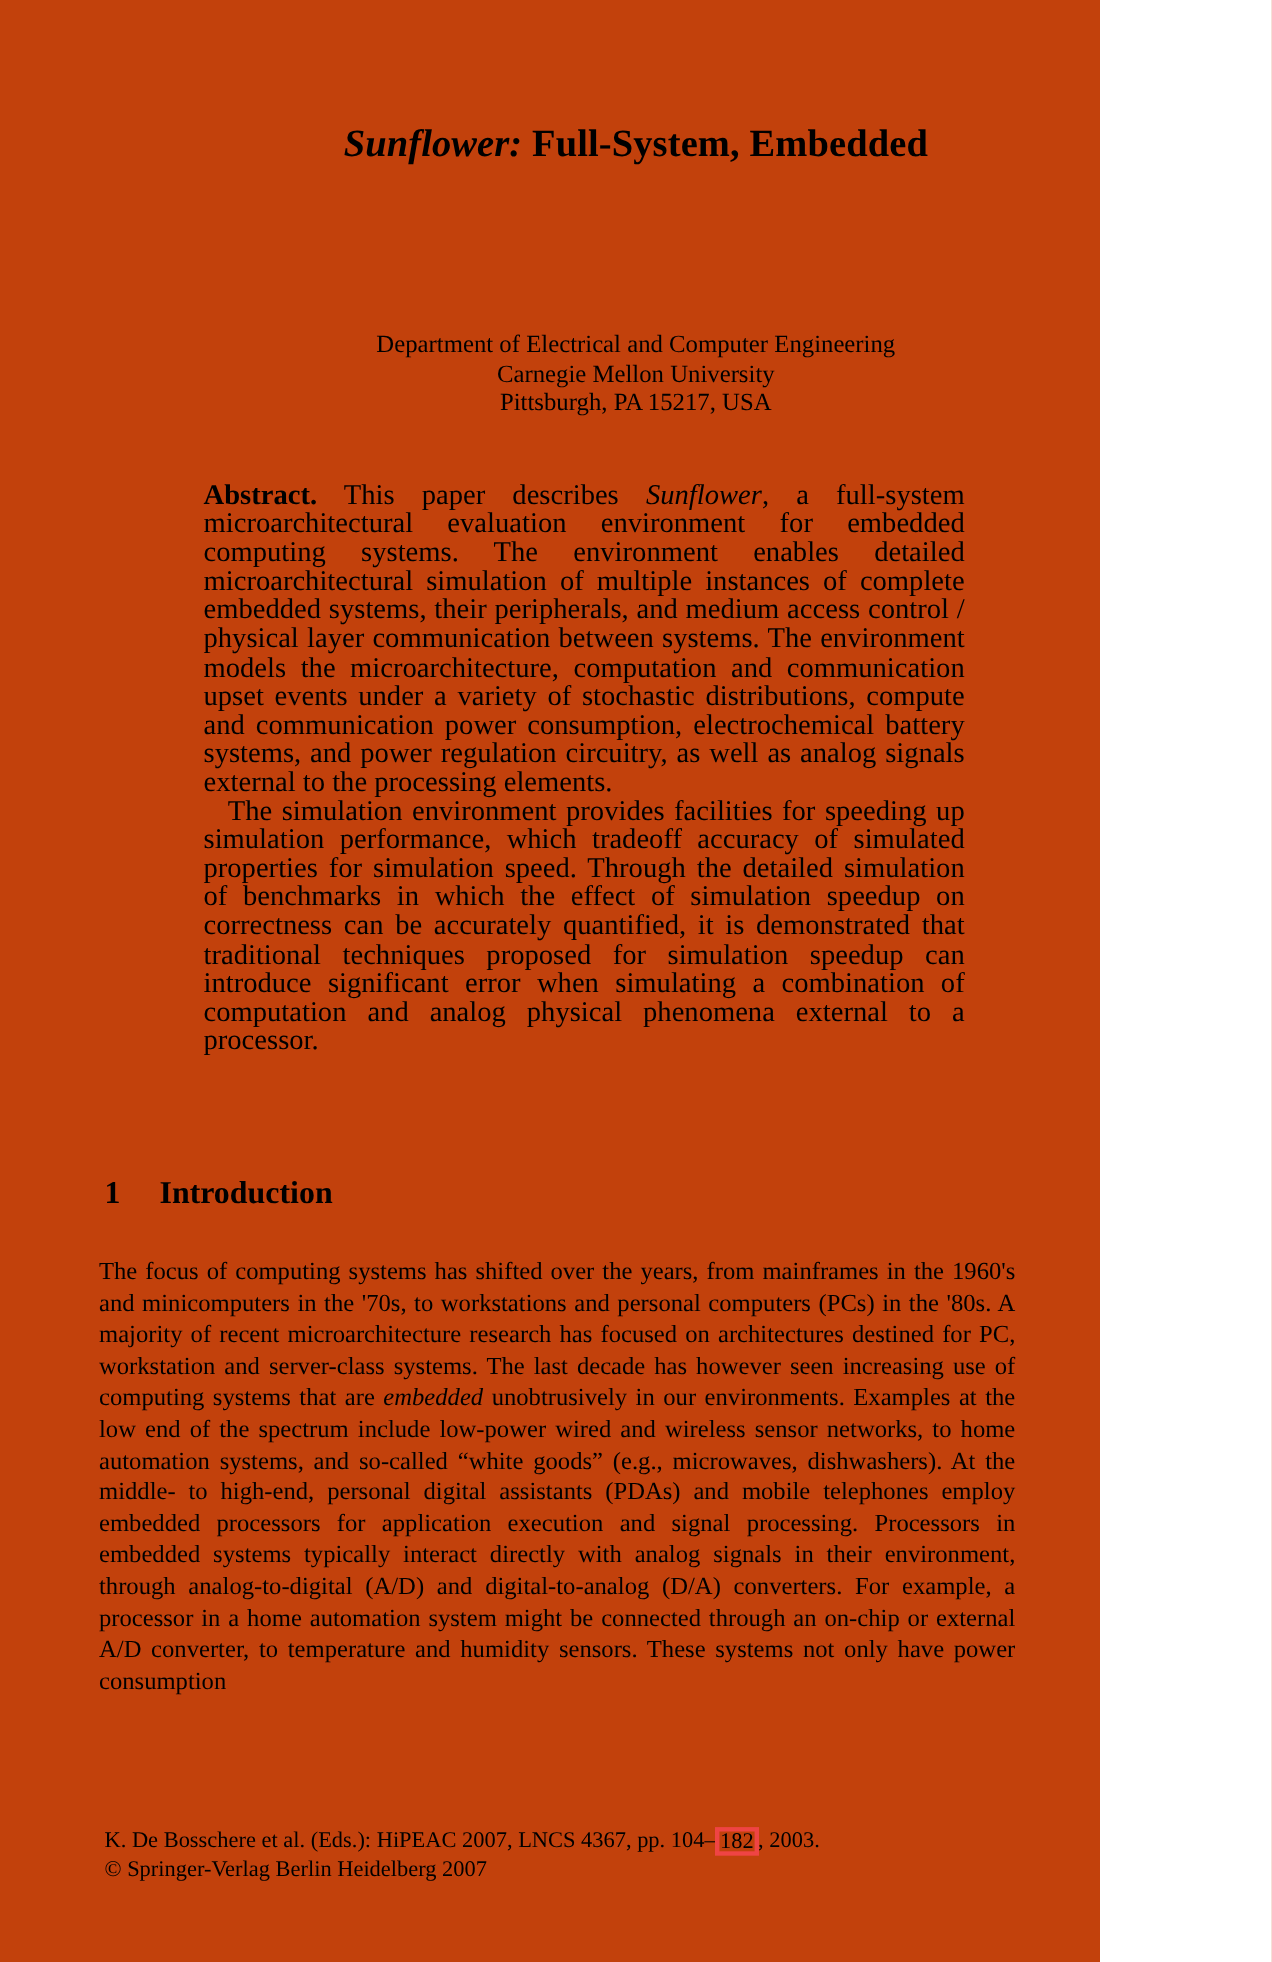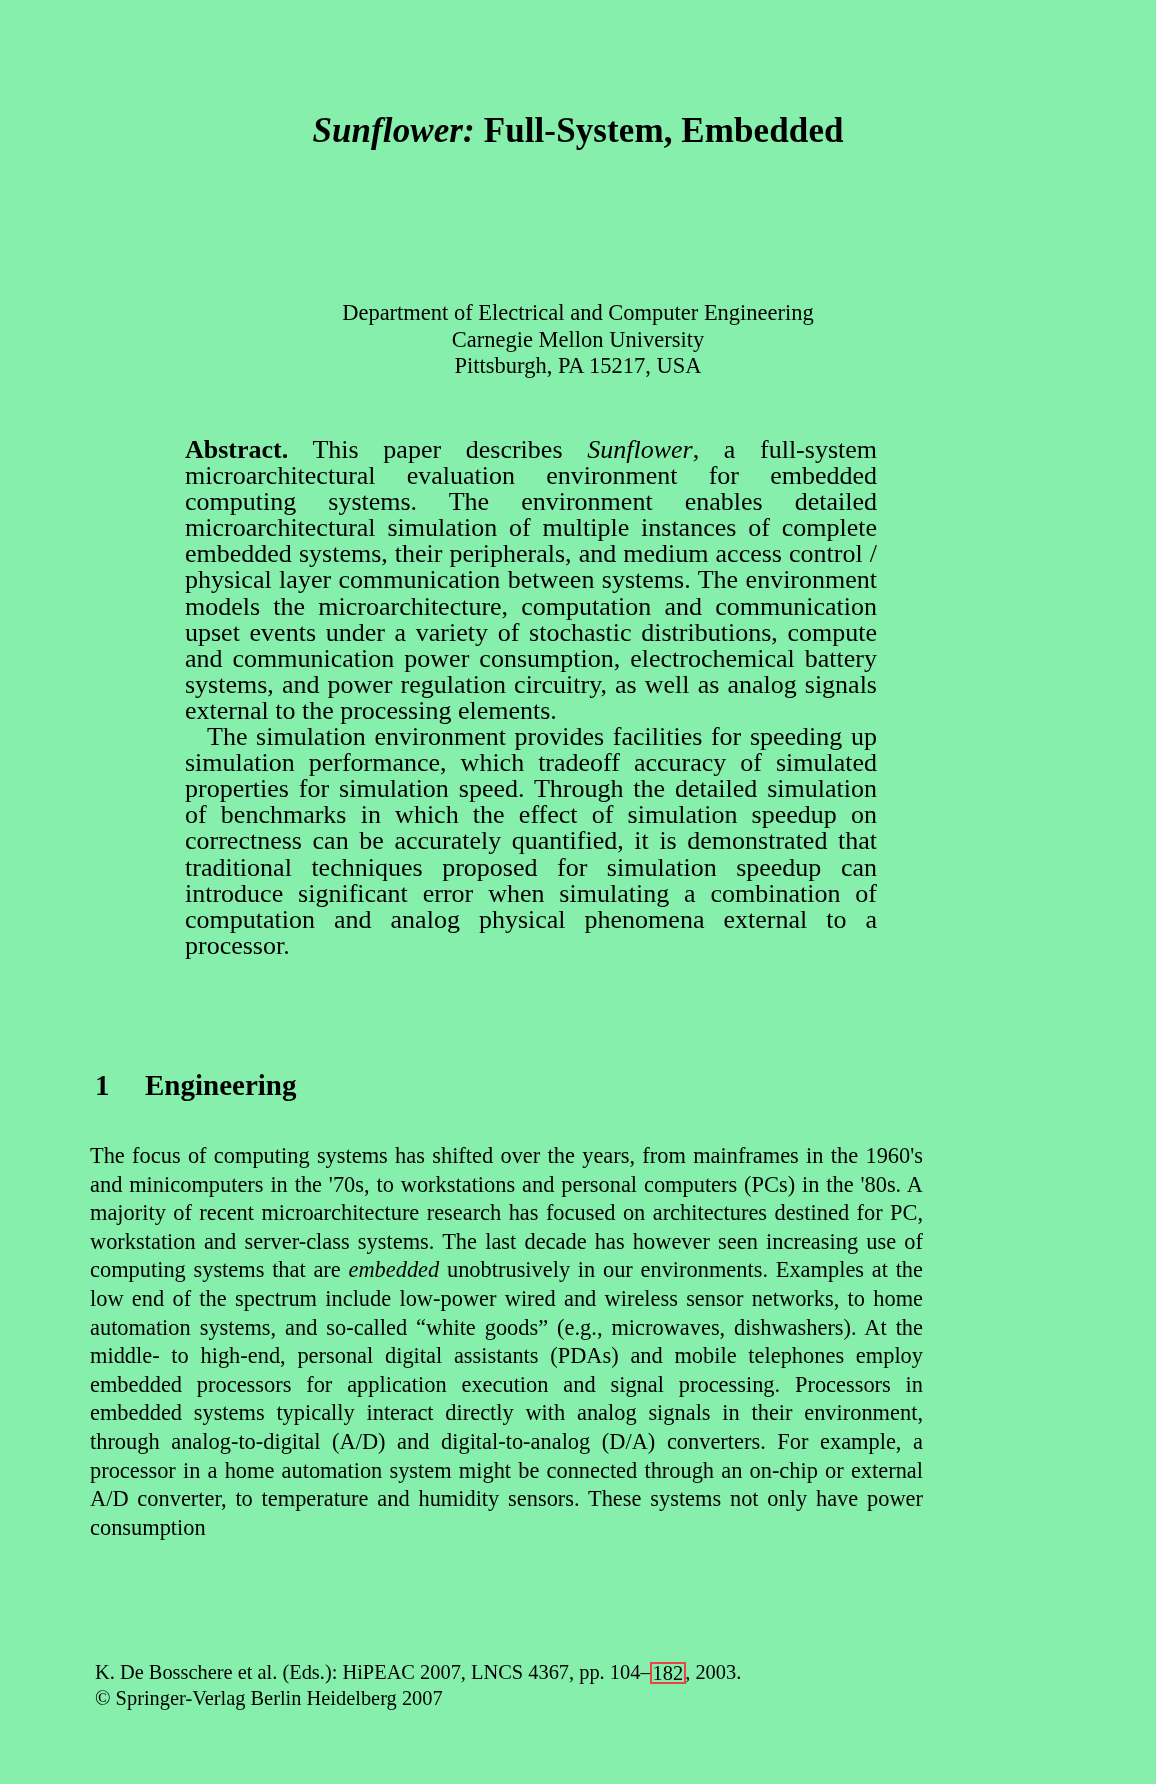--- a/index.html
+++ b/index.html
@@ -12,23 +12,23 @@
     height: 1784px;
     position: relative;
     font-family: "Liberation Serif", "DejaVu Serif", serif;
     color: #000000;
     overflow: hidden;
   }
 
   .page {
     position: absolute;
     left: 0; top: 0;
-    width: 1156px;
+    width: 1000px;
     height: 1784px;
-    background: #86efac;
+    background: #c2410c;
   }
 
   
   .title {
     position: absolute;
     left: 150px;
     top: 108px;
     width: 856px;
     text-align: center;
     font-size: 35px;
@@ -118,21 +118,21 @@
     position: absolute;
     left: 95px;
     top: 1660px;
     width: 840px;
     font-size: 20.4px;
     line-height: 25.5px;
   }
   .footer .line { white-space: nowrap; }
   .linkbox {
     display: inline-block;
-    border: 2px solid #ef4444;
+    border: 4px solid #ef4444;
     padding: 0 1px;
     line-height: 18px;
     margin: 0 -1px;
     position: relative;
     top: 1px;
   }
   .copy-glyph {
     font-family: "Liberation Serif", serif;
   }
 </style>
@@ -151,21 +151,21 @@
     <div>Carnegie Mellon University</div>
     <div>Pittsburgh, PA 15217, USA</div>
   </div>
 
   <div class="abstract">
     <p><span class="lead">Abstract.</span><span> This paper describes </span><span class="it">Sunflower</span><span>, a full-system microarchitectural evaluation environment for embedded computing systems. The environment enables detailed microarchitectural simulation of multiple instances of complete embedded systems, their peripherals, and medium access control / physical layer communication between systems. The environment models the microarchitecture, computation and communication upset events under a variety of stochastic distributions, compute and communication power consumption, electrochemical battery systems, and power regulation circuitry, as well as analog signals external to the processing elements.</span></p>
     <p>The simulation environment provides facilities for speeding up simulation performance, which tradeoff accuracy of simulated properties for simulation speed. Through the detailed simulation of benchmarks in which the effect of simulation speedup on correctness can be accurately quantified, it is demonstrated that traditional techniques proposed for simulation speedup can introduce significant error when simulating a combination of computation and analog physical phenomena external to a processor.</p>
   </div>
 
   <div class="section-heading">
-    <span class="num">1</span><span>Engineering</span>
+    <span class="num">1</span><span>Introduction</span>
   </div>
 
   <div class="body-text">
     <p><span>The focus of computing systems has shifted over the years, from mainframes in the 1960's and minicomputers in the '70s, to workstations and personal computers (PCs) in the '80s. A majority of recent microarchitecture research has focused on architectures destined for PC, workstation and server-class systems. The last decade has however seen increasing use of computing systems that are </span><span class="it">embedded</span><span> unobtrusively in our environments. Examples at the low end of the spectrum include low-power wired and wireless sensor networks, to home automation systems, and so-called “white goods” (e.g., microwaves, dishwashers). At the middle- to high-end, personal digital assistants (PDAs) and mobile telephones employ embedded processors for application execution and signal processing. Processors in embedded systems typically interact directly with analog signals in their environment, through analog-to-digital (A/D) and digital-to-analog (D/A) converters. For example, a processor in a home automation system might be connected through an on-chip or external A/D converter, to temperature and humidity sensors. These systems not only have power consumption</span></p>
   </div>
 
   <div class="footer">
     <div class="line"><span>K. De Bosschere et al. (Eds.): HiPEAC 2007, LNCS 4367, pp. 104–</span><span class="linkbox">182</span><span>, 2003.</span></div>
     <div class="line copy-glyph">© Springer-Verlag Berlin Heidelberg 2007</div>
   </div>

